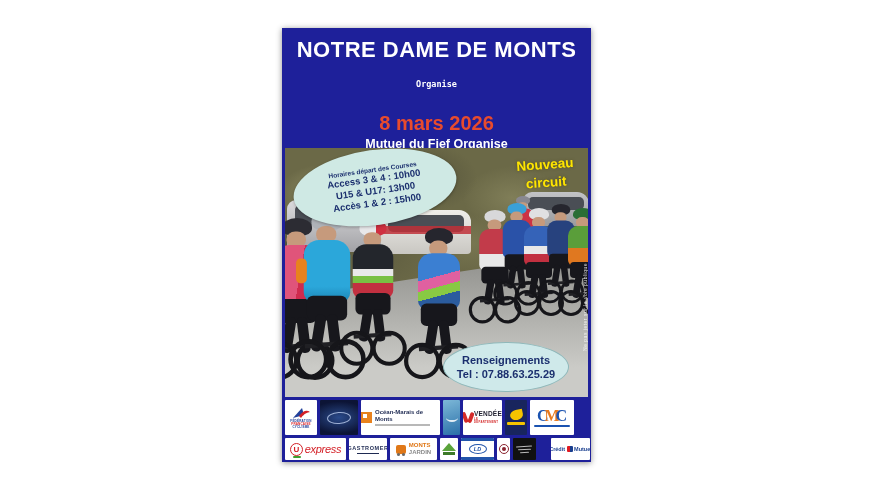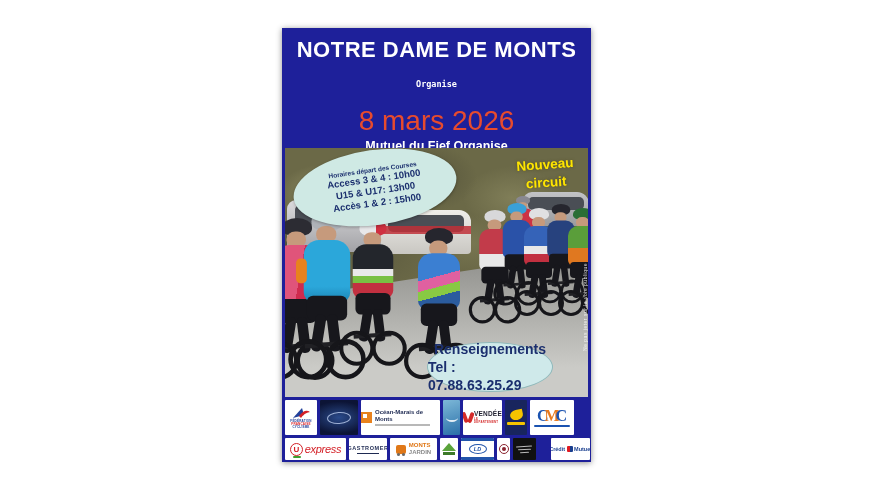--- a/index.html
+++ b/index.html
@@ -10,21 +10,21 @@
   .poster{
     position:absolute;left:282px;top:28px;width:309px;height:434px;
     background:#1e209a;box-shadow:0 1px 6px rgba(0,0,0,.45);
   }
   
   .hdr{height:120px;text-align:center;color:#fff;position:relative;overflow:hidden;}
   .title{font-size:22px;font-weight:bold;letter-spacing:.5px;margin-top:10px;line-height:1.05;}
   .subtitle{font-family:"DejaVu Sans Mono",monospace;font-weight:bold;font-size:10.5px;letter-spacing:1.5px;margin-top:3px;}
   .organise{font-family:"DejaVu Sans Mono",monospace;font-weight:bold;font-size:8.5px;margin-top:18px;}
   .courses{font-family:"DejaVu Sans Mono",monospace;font-weight:bold;font-size:9px;letter-spacing:.5px;margin-top:1px;}
-  .date{font-size:28px;font-weight:normal;color:#e84b2d;margin-top:18px;line-height:1;}
+  .date{font-size:20px;font-weight:bold;color:#e84b2d;margin-top:24px;line-height:1;}
   .route{font-size:12.5px;font-weight:bold;margin-top:4px;}
   .route .uline{
     text-decoration:underline dashed #e03030;text-decoration-thickness:1.5px;text-underline-offset:2px;
   }
   
   .photo{
     position:relative;margin:0 3px;height:249px;overflow:hidden;
     background-color:#6b6947;
     background-image:
       radial-gradient(60px 40px at 12% 18%,#8f8d63,transparent 70%),
@@ -66,24 +66,24 @@
     color:#1b2f6e;box-shadow:0 1px 3px rgba(0,0,0,.3);
   }
   .oval-schedule .sh{font-size:6.5px;font-weight:bold;}
   .oval-schedule .sl{font-size:9.5px;font-weight:bold;line-height:1.25;}
   .badge{
     position:absolute;right:14px;top:8px;z-index:5;text-align:center;
     color:#ffe600;font-weight:bold;font-size:13.5px;line-height:1.3;
     transform:rotate(-4deg);text-shadow:0 0 3px rgba(70,60,0,.55);
   }
   .oval-info{
-    position:absolute;left:142px;top:194px;width:124px;height:48px;z-index:5;
+    position:absolute;left:158px;top:194px;width:124px;height:48px;z-index:5;
     background:#cfe9ea;border:1px solid #8fb8ba;border-radius:50%;
     display:flex;flex-direction:column;align-items:center;justify-content:center;
-    color:#1b2f6e;font-weight:bold;font-size:14px;line-height:1.3;
+    color:#1b2f6e;font-weight:bold;font-size:11px;line-height:1.3;
   }
   .vcredit{
     position:absolute;right:0;top:115px;z-index:6;writing-mode:vertical-rl;transform:rotate(180deg);
     font-size:5px;color:#fff;opacity:.8;letter-spacing:.5px;
   }
   
   .sponsors{height:65px;padding:3px 3px 0 3px;box-sizing:border-box;}
   .srow{display:flex;gap:3px;align-items:stretch;}
   .row1{height:35px;margin-bottom:3px;}
   .row2{height:22px;}

